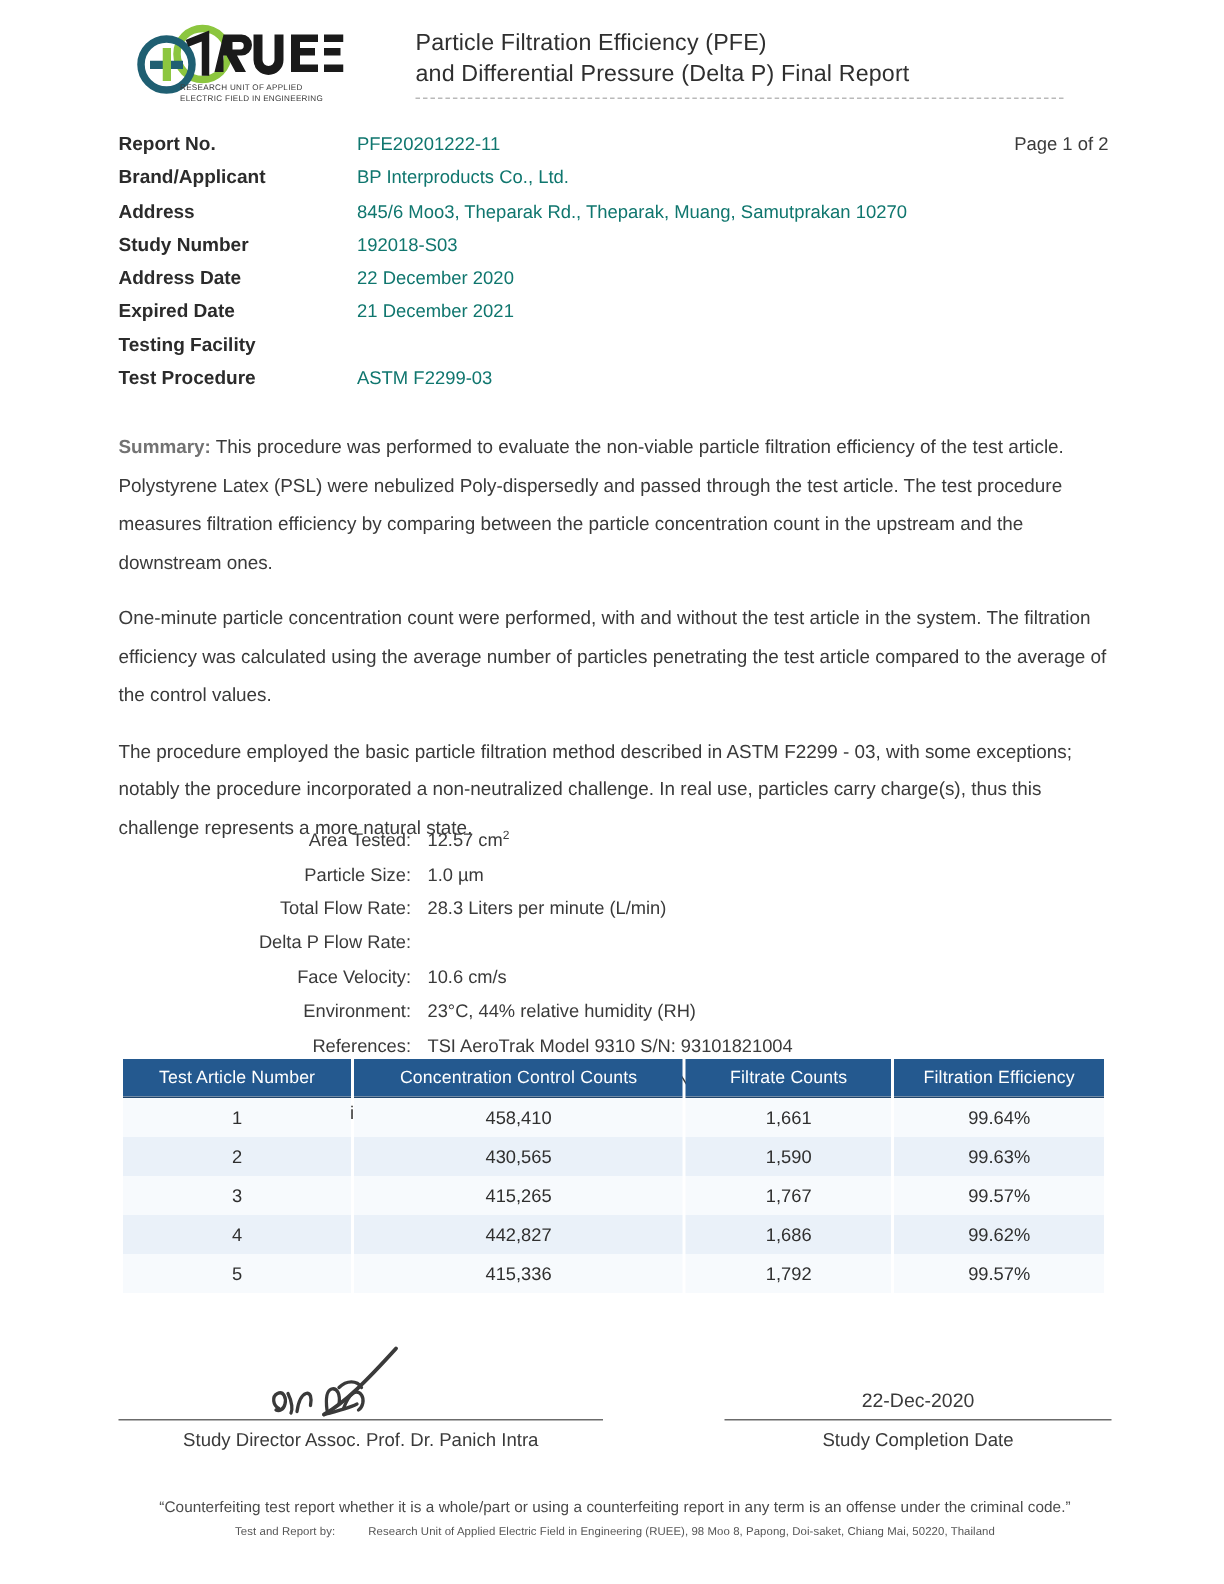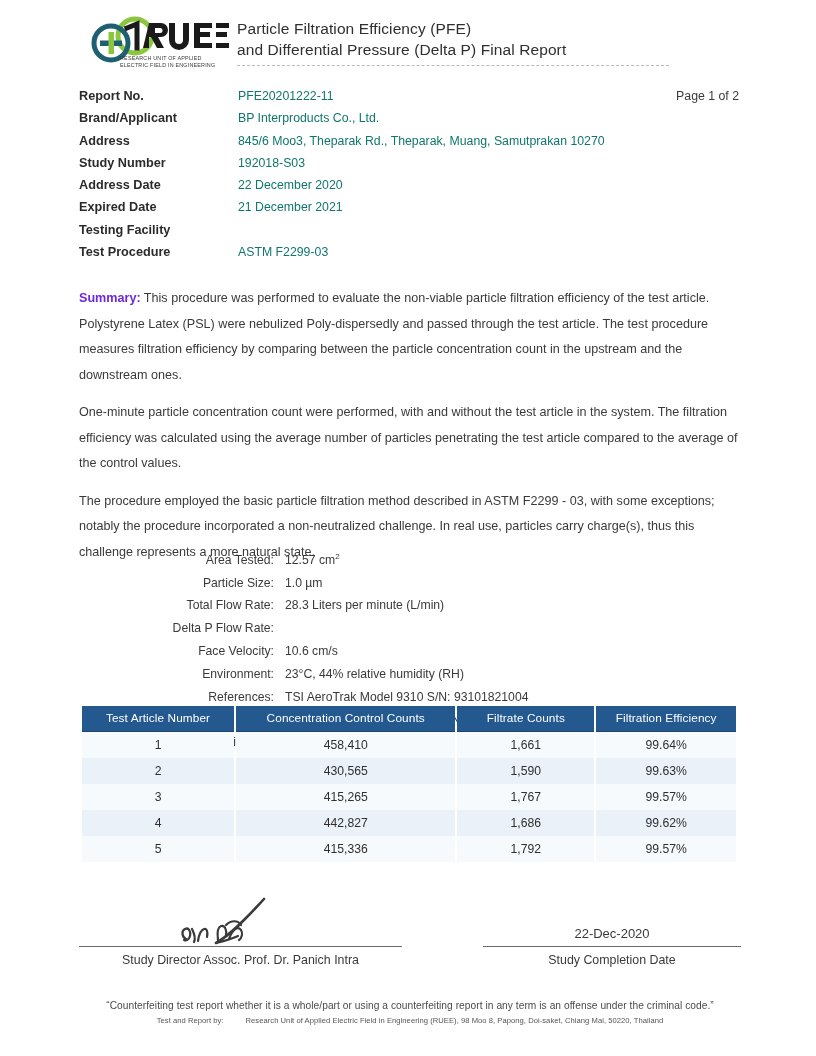--- a/index.html
+++ b/index.html
@@ -6,38 +6,38 @@
   body {
     width:816px; height:1056px;
     background:#ffffff;
     font-family:"Liberation Sans", sans-serif;
     color:#2b2b2b;
     -webkit-font-smoothing:antialiased;
   }
   .page { position:relative; width:816px; height:1056px; box-sizing:border-box; }
 
   
-  .header { position:absolute; left:79px; top:14px; width:660px; display:flex; align-items:flex-start; }
+  .header { position:absolute; left:79px; top:14px; width:660px; display:flex; align-items:flex-start;gap:40px; }
   .logo { width:150px; flex:0 0 150px; padding-top:2px; }
   .logo svg { display:block; }
   .title-block { padding-left:8px; padding-top:4px; }
   .title-line { font-size:15.5px; color:#2f2f2f; line-height:21px; letter-spacing:0.1px; }
   .title-rule { margin-top:5px; width:432px; border-top:1.5px dashed #b9b9b9; height:0; }
 
   
   .fields { position:absolute; left:79px; top:89px; width:660px; }
   .frow { display:flex; height:22.3px; align-items:flex-start; }
   .flabel { width:159px; font-size:12.7px; font-weight:bold; color:#2b2b2b; }
   .fvalue { flex:1; font-size:12.3px; color:#0f766e; }
   .pageno { position:absolute; right:0; top:0; font-size:12.3px; color:#3a3a3a; }
 
   
   .paras { position:absolute; left:79px; top:286px; width:662px; }
   .para { font-size:12.6px; line-height:25.5px; color:#3a3a3a; text-align:left; margin-bottom:12px; }
-  .para b { font-weight:bold; color:#6d28d9; }
+  .para b { font-weight:bold; color:#737373; }
 
   
   .params { position:absolute; left:79px; top:544px; width:662px; }
   .prow { display:flex; height:22.8px; align-items:flex-end; }
   .plabel { width:195px; text-align:right; padding-right:8px; font-size:12.2px; color:#3a3a3a; }
   .pvalue { flex:1; font-size:12.2px; color:#3a3a3a; padding-left:3px; }
   .pvalue sup { font-size:8px; vertical-align:super; }
 
   
   .tbl { position:absolute; left:80px; top:706px; width:658px; border-collapse:separate; border-spacing:2px 0; }

